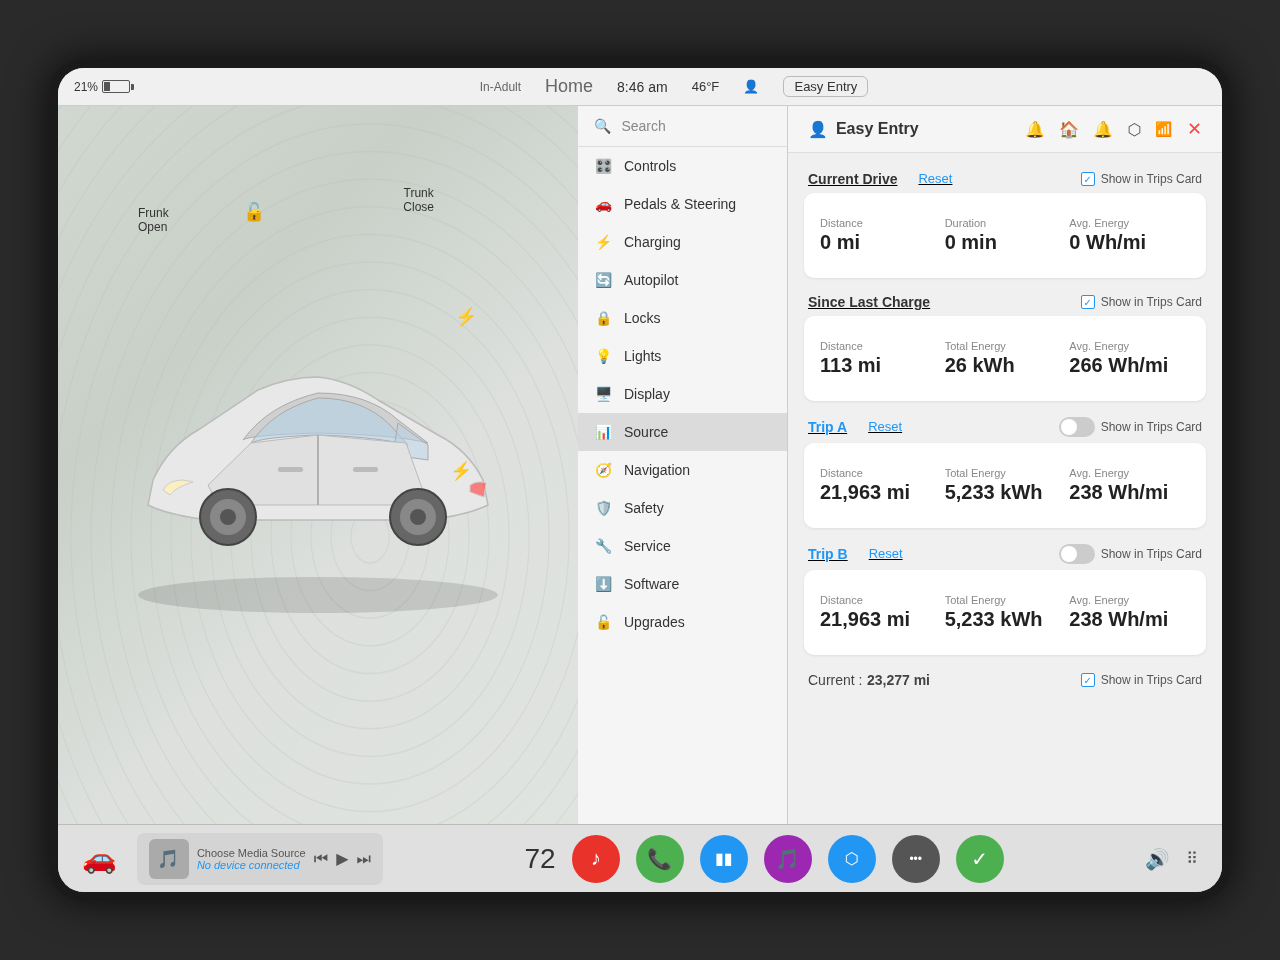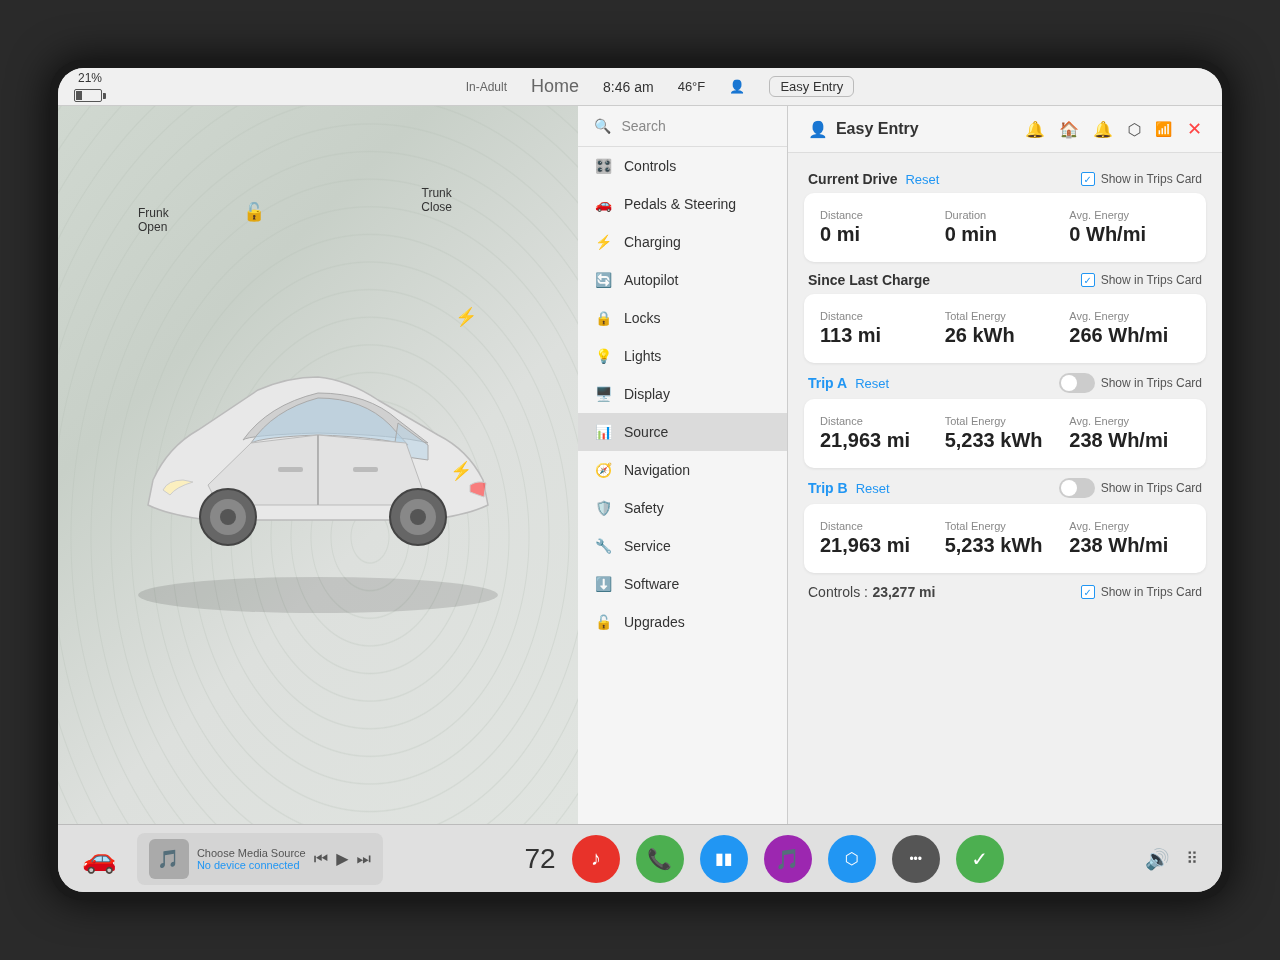--- a/index.html
+++ b/index.html
@@ -40,24 +40,23 @@
       padding: 0 16px;
       gap: 12px;
       font-size: 13px;
       color: #333;
       border-bottom: 1px solid #ccc;
       position: relative;
       z-index: 10;
     }
     .status-bar .battery {
       display: flex;
-      align-items: flex-end;
+      align-items: center;
       gap: 4px;
       font-size: 12px;
-      flex-direction: column;
     }
     .battery-icon {
       width: 28px;
       height: 13px;
       border: 1.5px solid #555;
       border-radius: 2px;
       position: relative;
       display: inline-block;
     }
     .battery-icon::after {
@@ -138,21 +137,21 @@
       position: absolute;
       top: 100px;
       left: 80px;
       font-size: 12px;
       color: #333;
       font-weight: 500;
     }
     .trunk-label {
       position: absolute;
       top: 80px;
-      right: 126px;
+      right: 144px;
       font-size: 12px;
       color: #333;
       font-weight: 500;
       text-align: center;
     }
     .lock-icon-pos {
       position: absolute;
       top: 95px;
       left: 185px;
       font-size: 18px;
@@ -269,41 +268,43 @@
       color: #2196F3;
       background: white;
     }
     .checkbox-check.checked {
       background: white;
       border-color: #2196F3;
     }
     .data-card {
       background: white;
       border-radius: 10px;
-      padding: 16px 16px;
+      padding: 24px 16px;
+      margin-bottom: 6px;
       display: grid;
       grid-template-columns: 1fr 1fr 1fr;
       gap: 4px;
       box-shadow: 0 1px 3px rgba(0,0,0,0.08);
     }
     .data-item label {
       font-size: 11px;
       color: #888;
       display: block;
       margin-bottom: 2px;
     }
     .data-item .value {
       font-size: 20px;
       font-weight: 700;
       color: #222;
     }
     .section-left {
       display: flex;
-      align-items: center;
-      gap: 8px;
+      align-items: flex-start;
+      gap: 21px;
+      text-decoration: underline;
     }
     .trip-label {
       font-size: 14px;
       font-weight: 600;
       color: #2196F3;
     }
     .odometer-row {
       padding: 10px 4px;
       display: flex;
       align-items: center;
@@ -676,42 +677,42 @@
               <span class="value">5,233 kWh</span>
             </div>
             <div class="data-item">
               <label>Avg. Energy</label>
               <span class="value">238 Wh/mi</span>
             </div>
           </div>
 
           <div class="odometer-row">
             <div>
-              <span class="odometer-text">Controls :</span>
+              <span class="odometer-text">Current :</span>
               <span class="odometer-text" style="font-weight:600;">23,277 mi</span>
             </div>
             <div class="show-trips-toggle">
               <div class="checkbox-check checked">✓</div>
               <span>Show in Trips Card</span>
             </div>
           </div>
 
         </div>
       </div>
 
     </div>
 
     <div class="taskbar">
       <div class="taskbar-left">
         <span class="car-icon-bottom">🚗</span>
         <div class="media-player">
           <div class="media-thumb">🎵</div>
           <div>
             <div class="media-info">Choose Media Source</div>
-            <div class="media-info" style="color:#2196F3;">No device connected</div>
+            <div class="media-info" style="color:#2196F3;font-style:italic;">No device connected</div>
           </div>
           <div class="media-controls">
             <span>⏮</span>
             <span>▶</span>
             <span>⏭</span>
           </div>
         </div>
       </div>
 
       <div class="taskbar-center">

